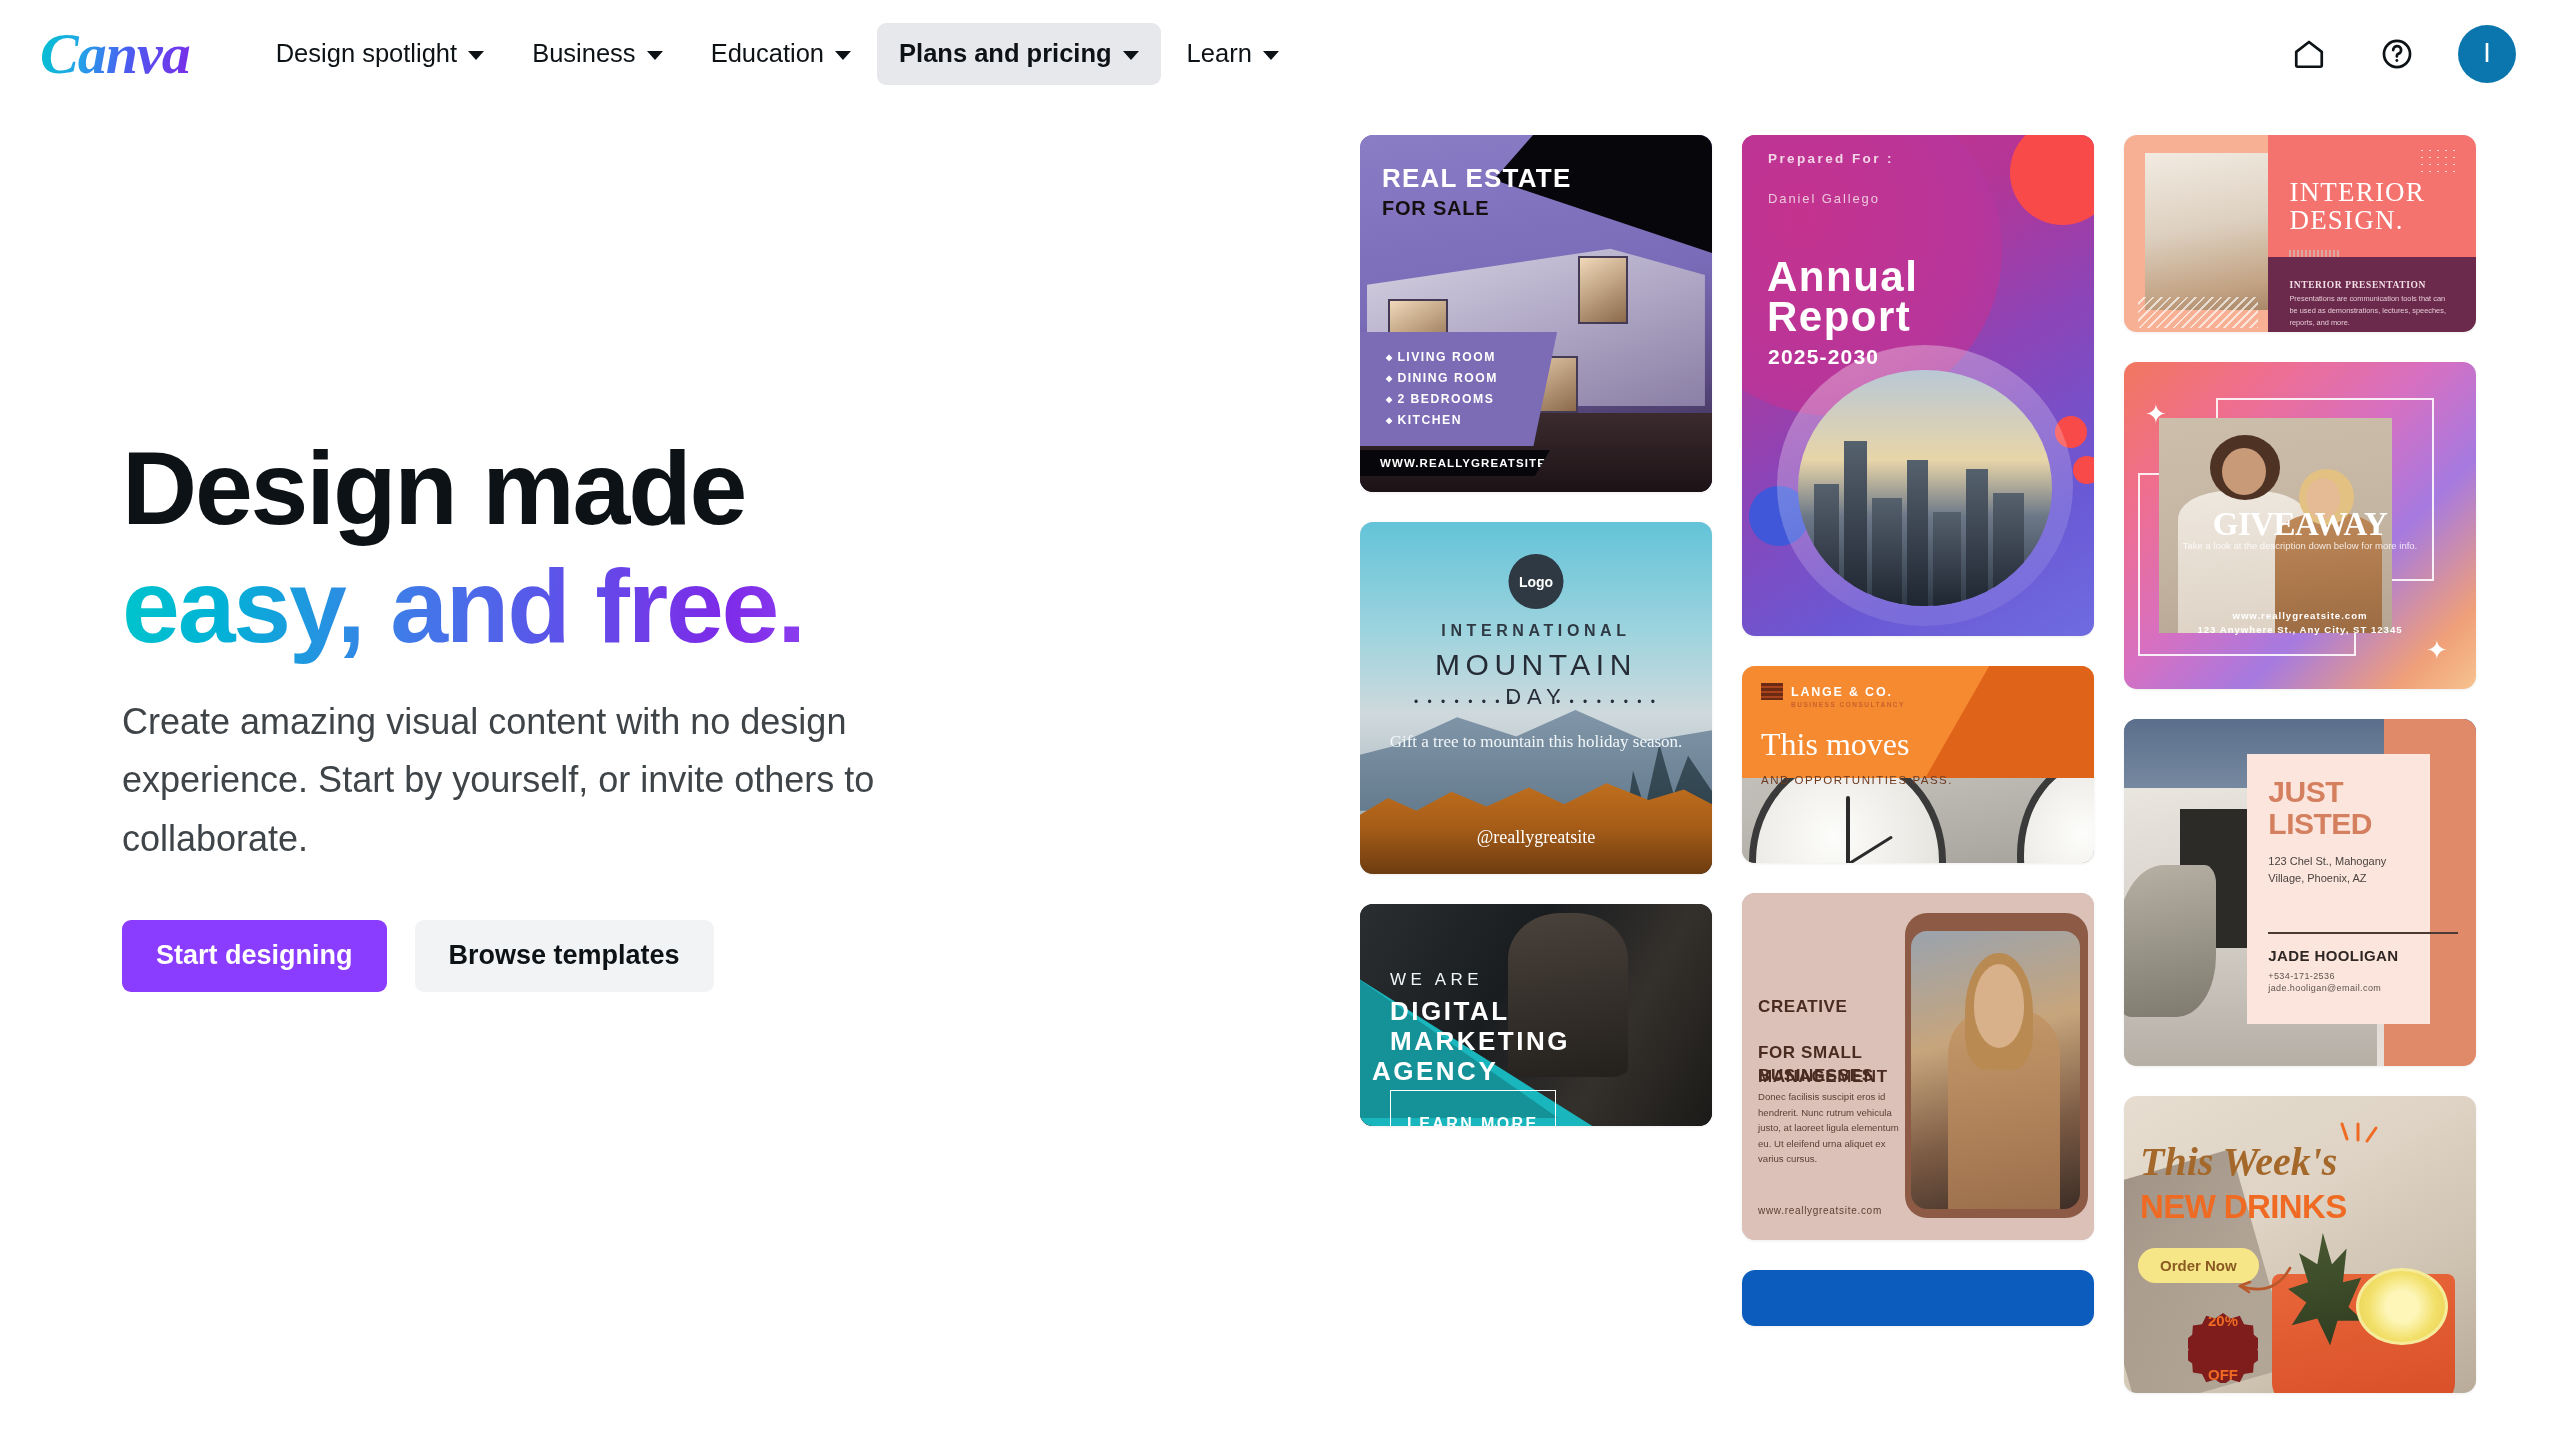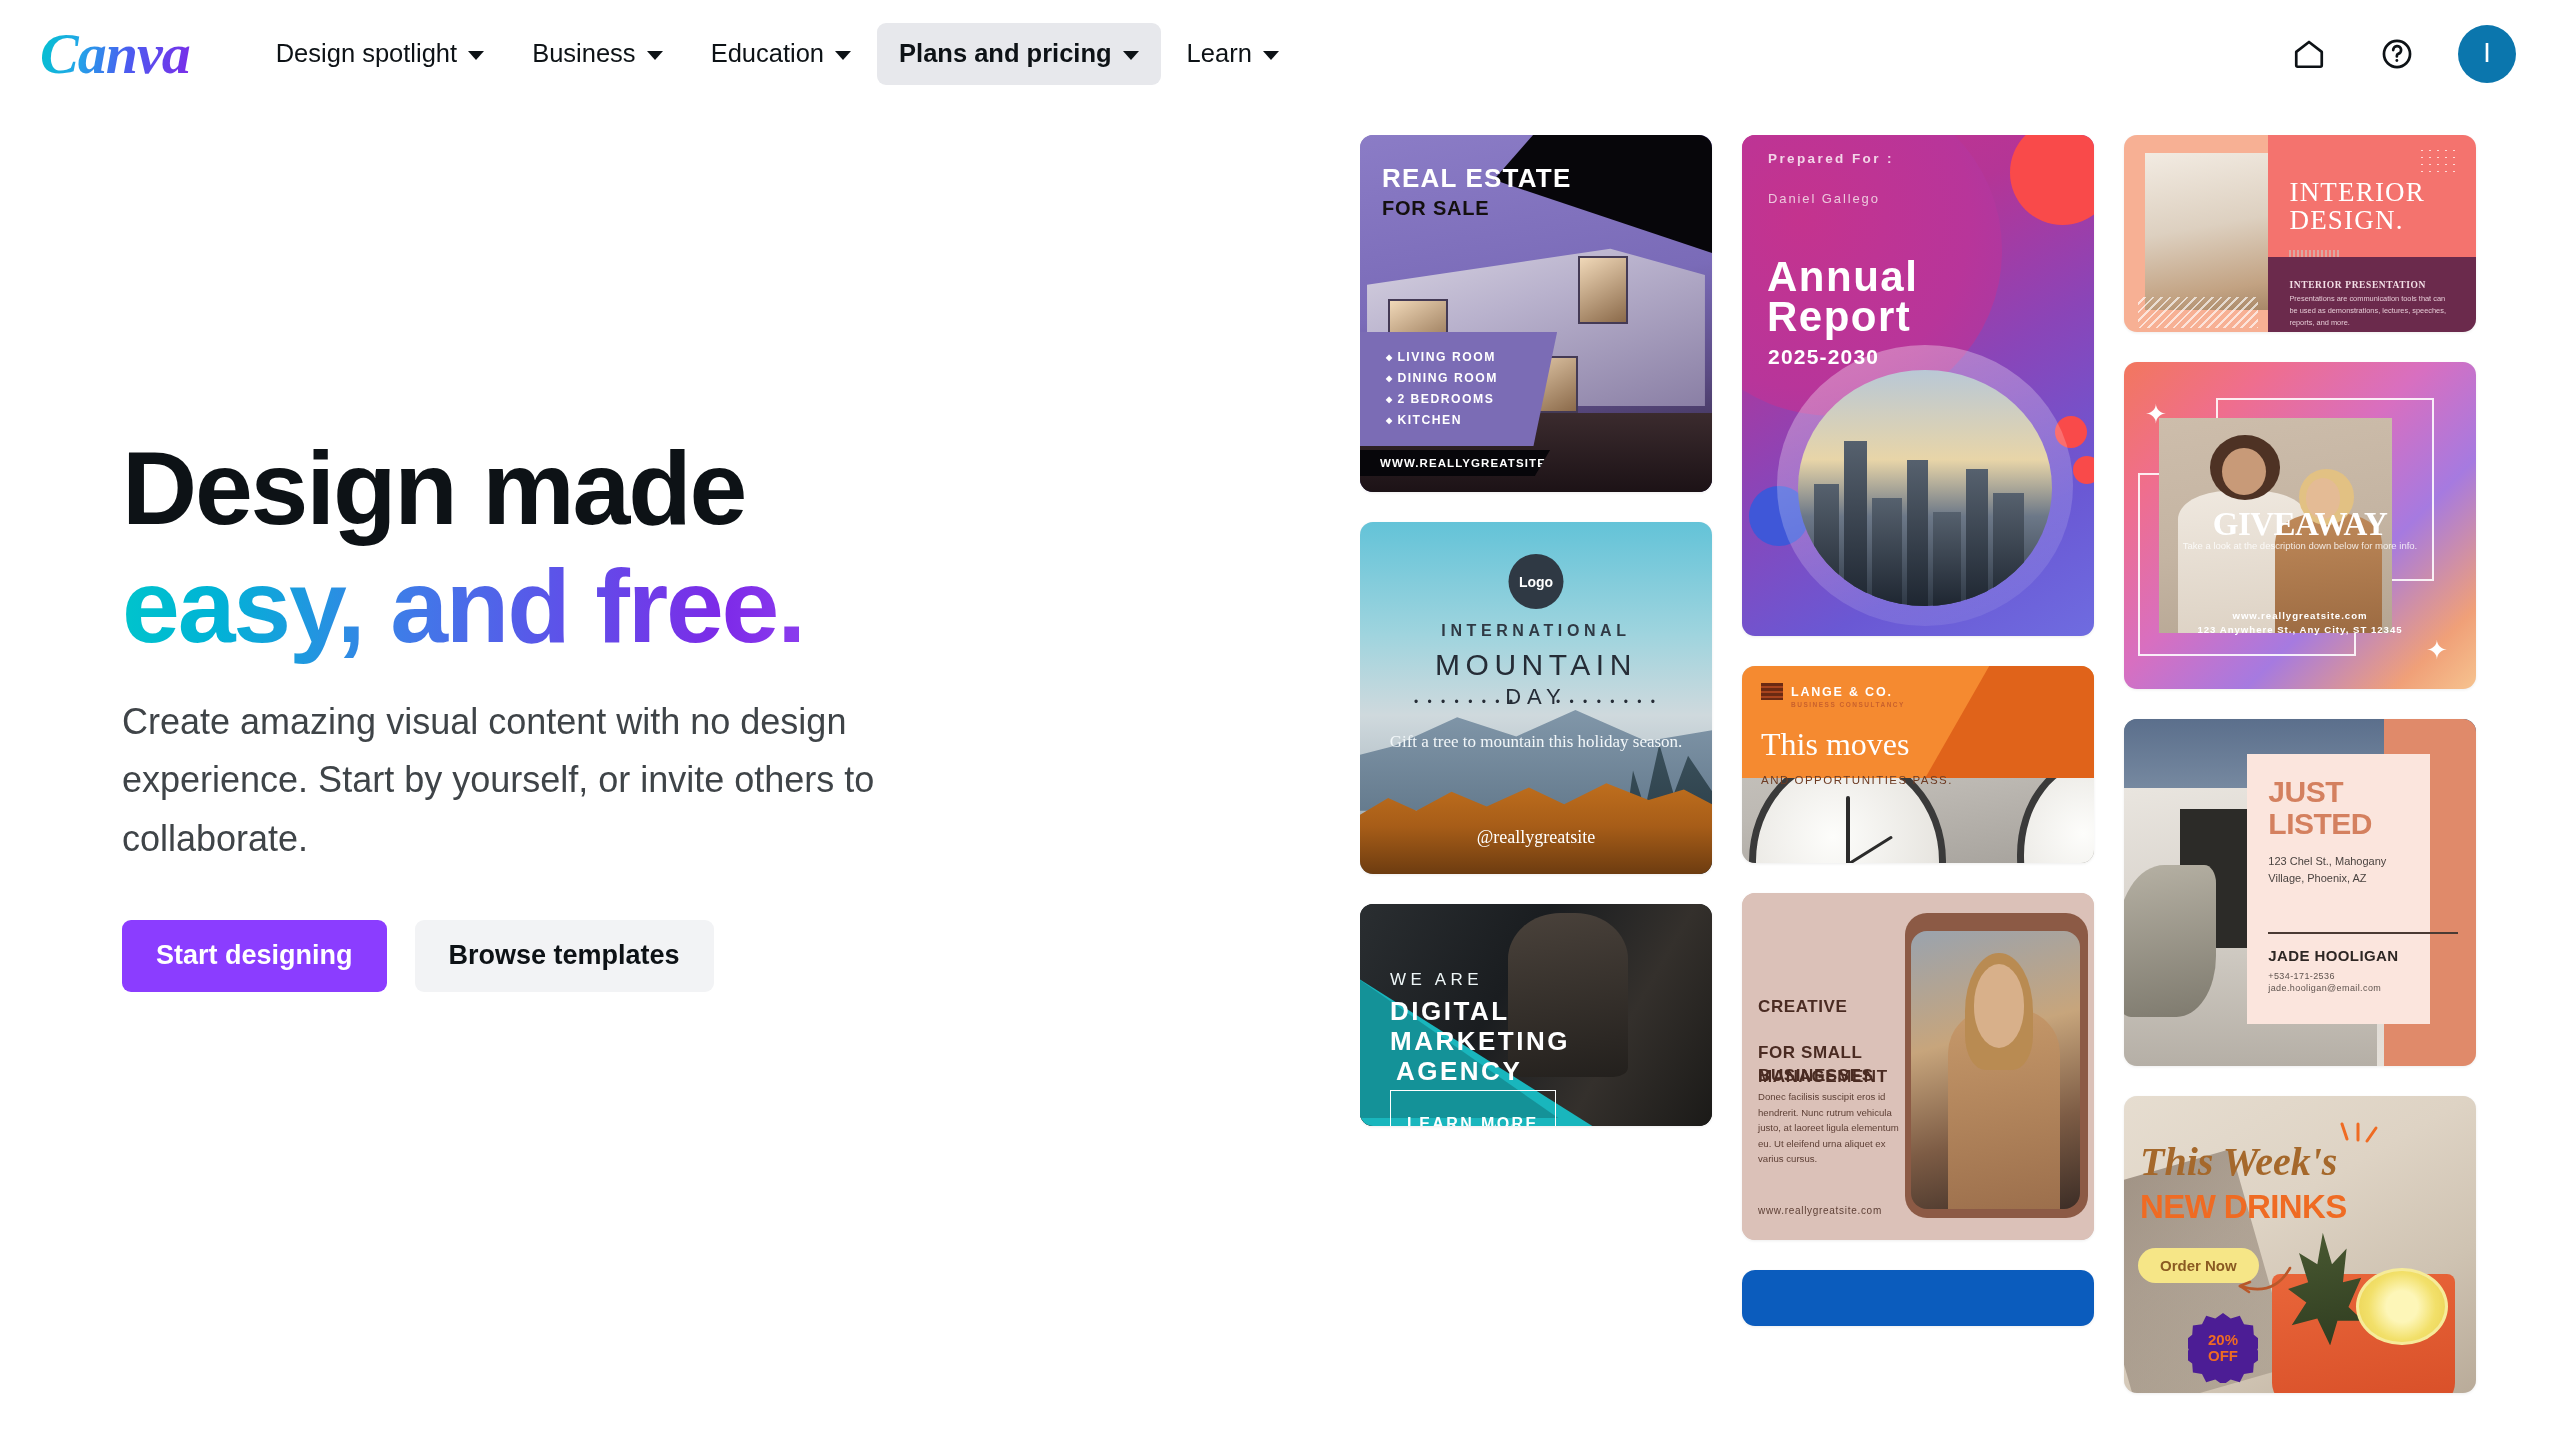--- a/index.html
+++ b/index.html
@@ -295,21 +295,21 @@
     position: absolute; left: 0; bottom: 8px; width: 88%; height: 84%;
     background: rgba(20,140,146,.86);
     clip-path: polygon(0 26%, 64% 100%, 0 100%);
   }
   .dma-we {
     position: absolute; left: 30px; top: 66px;
     color: #eef6f7; font-size: 17px; letter-spacing: 4.5px; font-weight: 400;
   }
   .dma-t1 { position: absolute; left: 30px; top: 92px; color: #ffffff; font-size: 26px; font-weight: 700; letter-spacing: 2.5px; }
   .dma-t2 { position: absolute; left: 30px; top: 122px; color: #ffffff; font-size: 26px; font-weight: 700; letter-spacing: 2.5px; }
-  .dma-t3 { position: absolute; left: 36px; top: 152px; color: #ffffff; font-size: 26px; font-weight: 700; letter-spacing: 2.5px; }
+  .dma-t3 { position: absolute; left: 12px; top: 152px; color: #ffffff; font-size: 26px; font-weight: 700; letter-spacing: 2.5px; }
   .dma-learn {
     position: absolute; left: 30px; top: 186px;
     border: 1.5px solid #ffffff; color: #ffffff;
     font-size: 16px; letter-spacing: 2.4px; font-weight: 700;
     padding: 24px 16px; background: transparent; cursor: pointer;
     font-family: "Liberation Sans", sans-serif;
   }
   .dma-url {
     position: absolute; left: 30px; top: 218px;
     color: #e4eff0; font-size: 12px; letter-spacing: 1.6px;
@@ -586,22 +586,22 @@
     background: #f6e687; color: #8a5a22;
     font-size: 15px; font-weight: 700;
     padding: 9px 22px; border-radius: 30px;
     border: none; cursor: pointer;
     font-family: "Liberation Sans", sans-serif;
   }
   .dr-arrow { position: absolute; left: 110px; top: 168px; width: 58px; height: 38px; }
   .dr-badge {
     position: absolute; left: 64px; bottom: 10px;
     width: 70px; height: 70px;
-    background: #4c1d95; color: #ef6b23;
-    display: flex; flex-direction: column; align-items: center; justify-content: center;
+    background: #7f1d1d; color: #ef6b23;
+    display: flex; flex-direction: column; align-items: center; justify-content: space-between;
     font-size: 15px; font-weight: 700; line-height: 1.1;
     clip-path: polygon(50% 0%,61% 8%,74% 4%,80% 16%,93% 18%,94% 31%,105% 40%,99% 52%,105% 64%,94% 72%,93% 85%,80% 87%,74% 99%,61% 95%,50% 103%,39% 95%,26% 99%,20% 87%,7% 85%,6% 72%,-5% 64%,1% 52%,-5% 40%,6% 31%,7% 18%,20% 16%,26% 4%,39% 8%);
   }
 </style>
 </head>
 <body>
 
 <div class="navbar">
   <div class="logo-wrap">
     <span class="logo-text">Canva</span>

